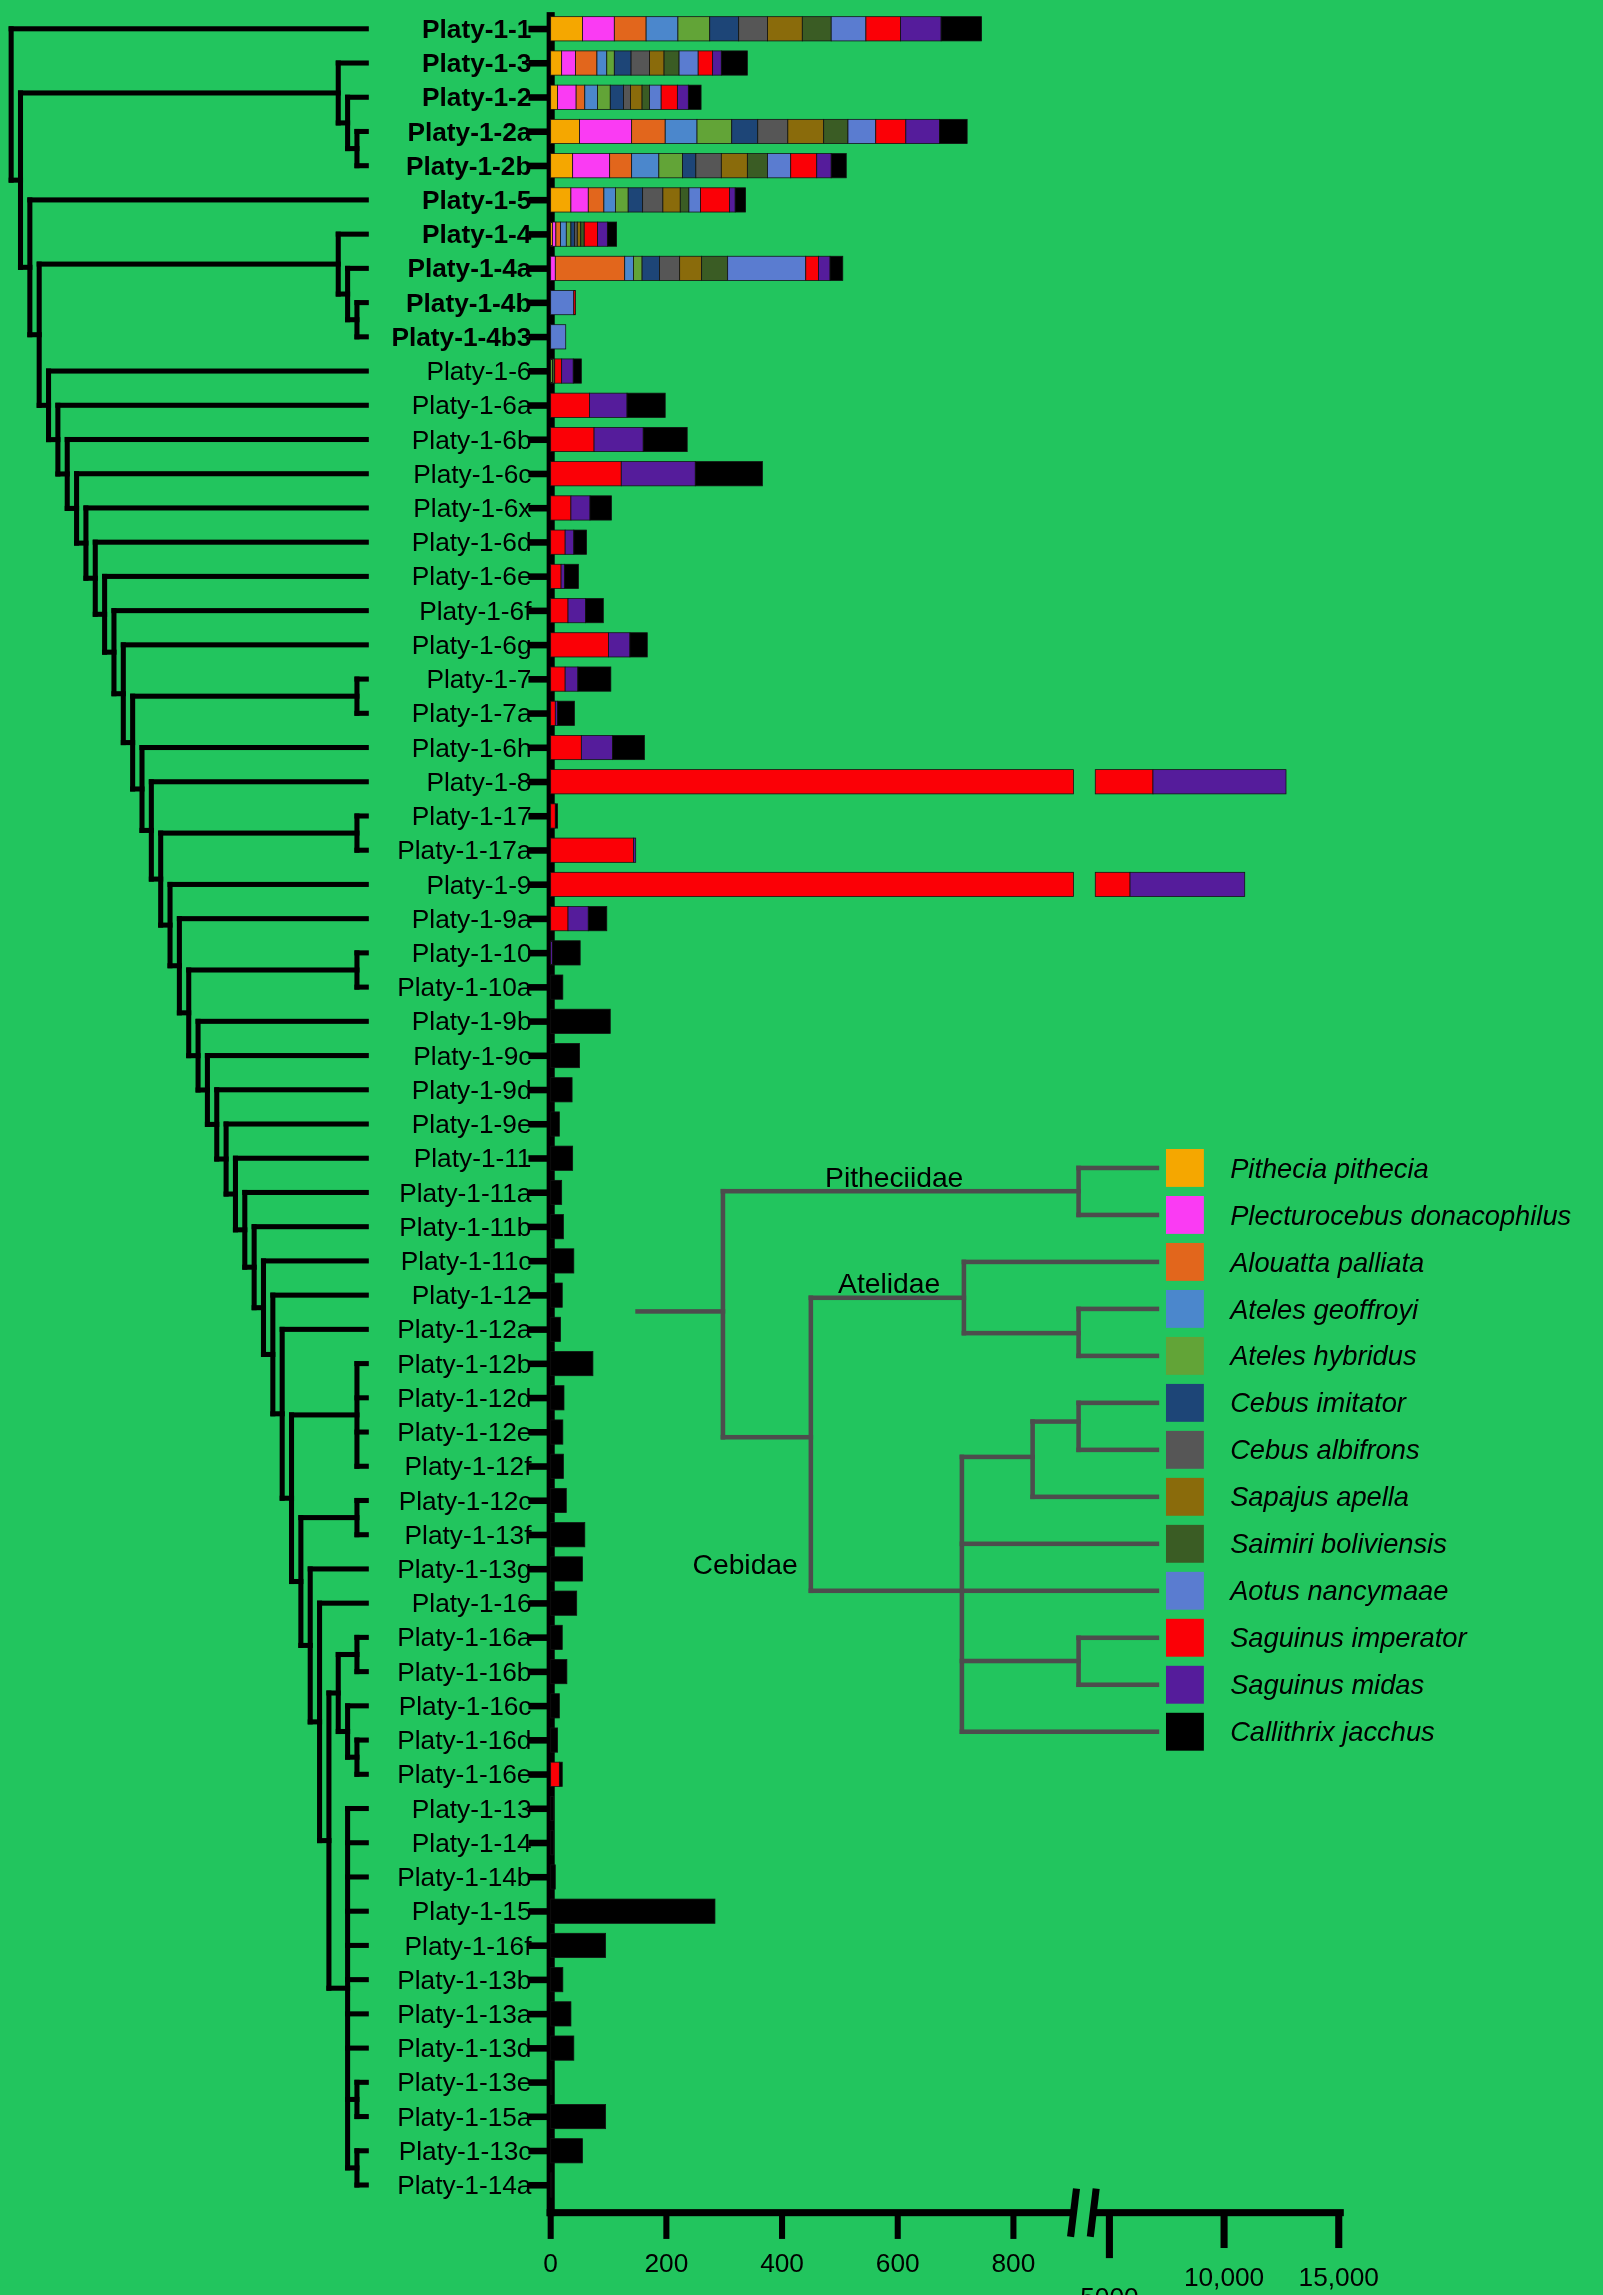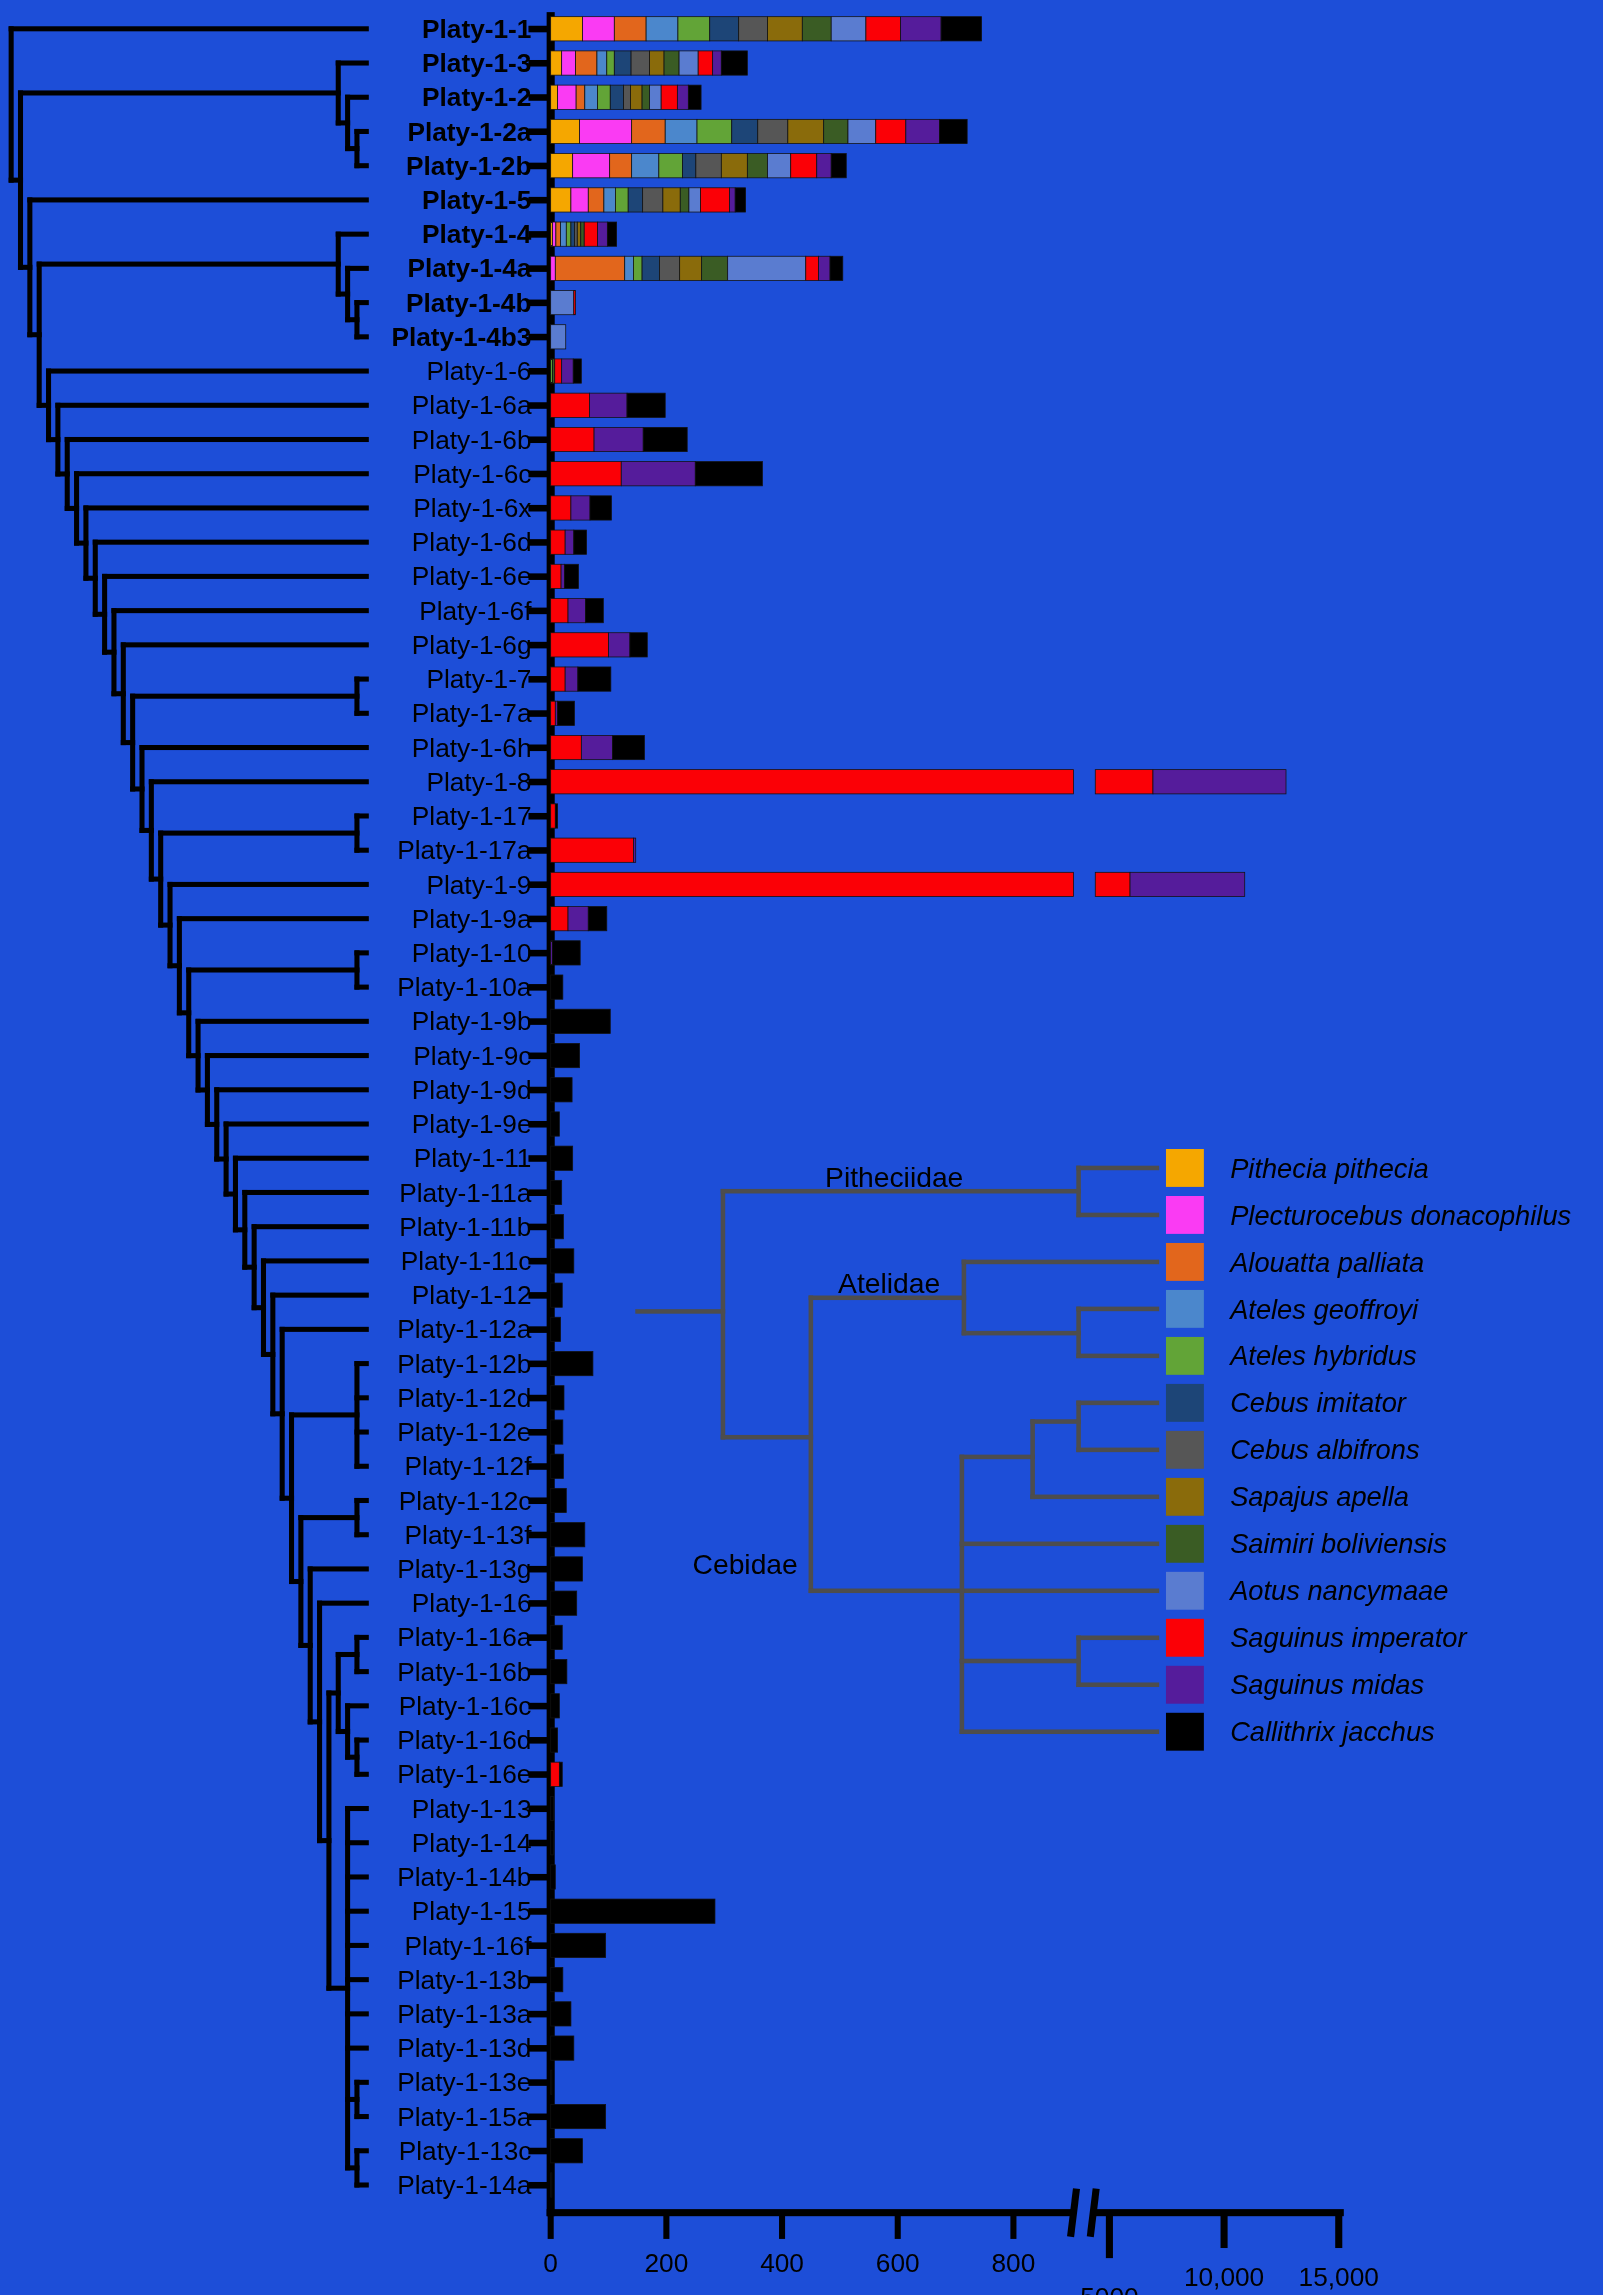--- a/index.html
+++ b/index.html
@@ -1,16 +1,16 @@
 <!DOCTYPE html>
 <html style="font-size:8px"><head>
 <meta charset="utf-8">
 <style>
   html,body{margin:0;padding:0;background:#ffffff;}
-  #figure-root{width:1603px;height:2295px;position:relative;background:#1d4ed8;}
+  #figure-root{width:1603px;height:2295px;position:relative;background:#22c55e;}
   svg{display:block;}
   text{font-family:"Liberation Sans","DejaVu Sans",sans-serif;fill:#000;}
   .row-label{font-size:52px;}
   .row-label.bold{font-weight:700;}
   .axis-num{font-size:52px;}
   .legend-name{font-size:54px;font-style:italic;}
   .family-name{font-size:56px;}
 </style>
 </head>
 <body>

